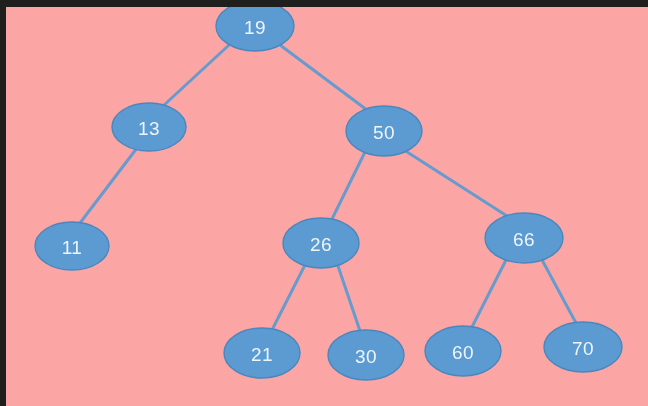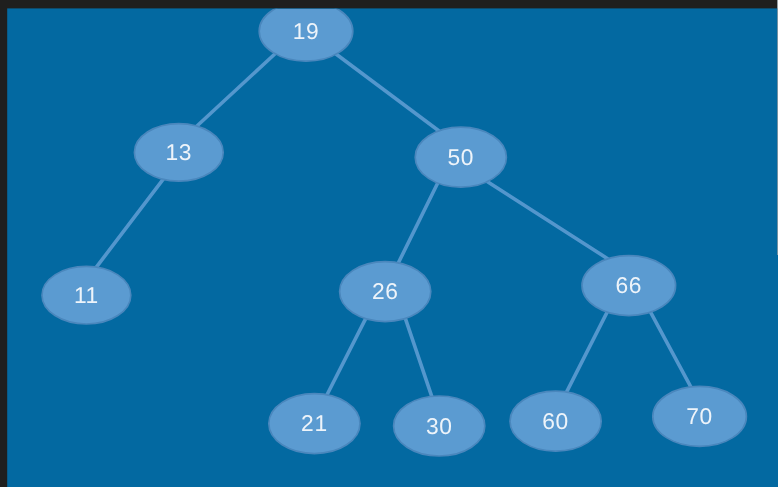--- a/index.html
+++ b/index.html
@@ -14,21 +14,21 @@
     overflow: hidden;
     background: #1f1f1e;
     font-family: "Liberation Sans", sans-serif;
   }
   #canvas {
     position: absolute;
     left: 6px;
     top: 7px;
     width: 642px;
     height: 399px;
-    background: #0369a1;
+    background: #fca5a5;
     overflow: hidden;
   }
   #tree-svg {
     position: absolute;
     left: 0;
     top: 0;
     width: 642px;
     height: 399px;
     display: block;
   }

